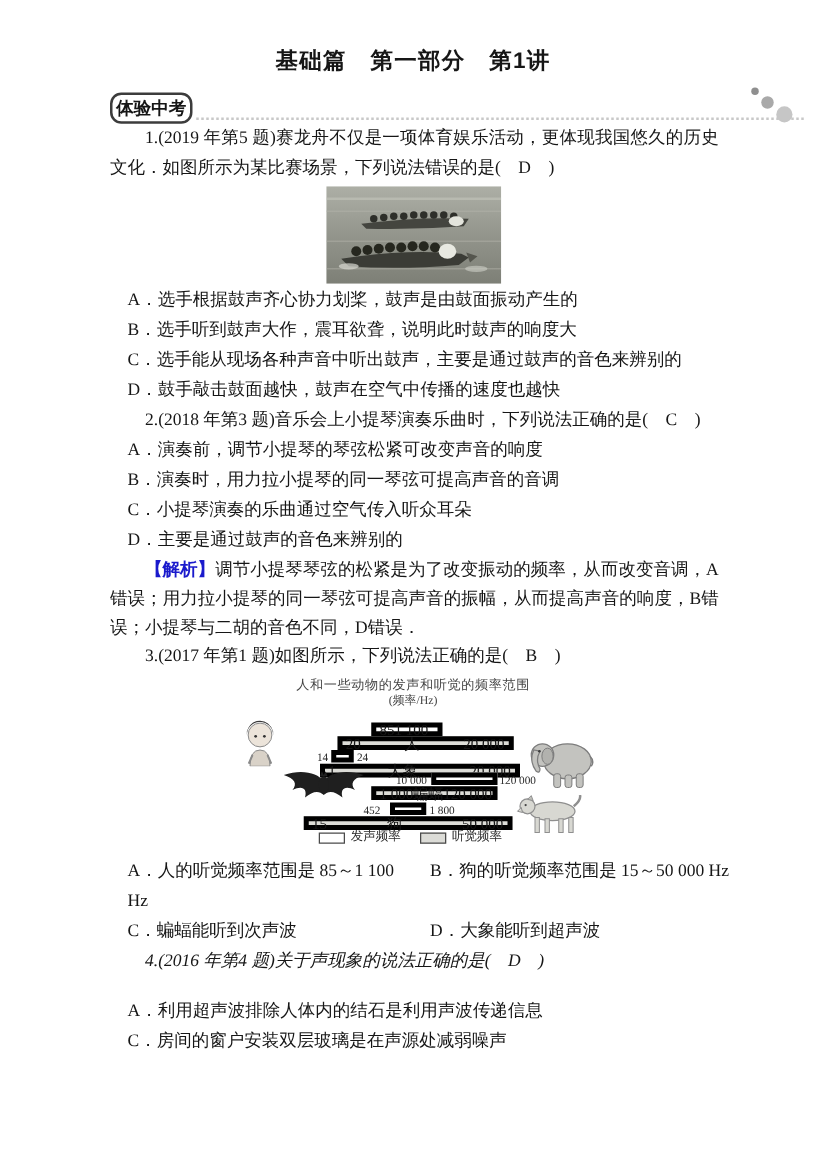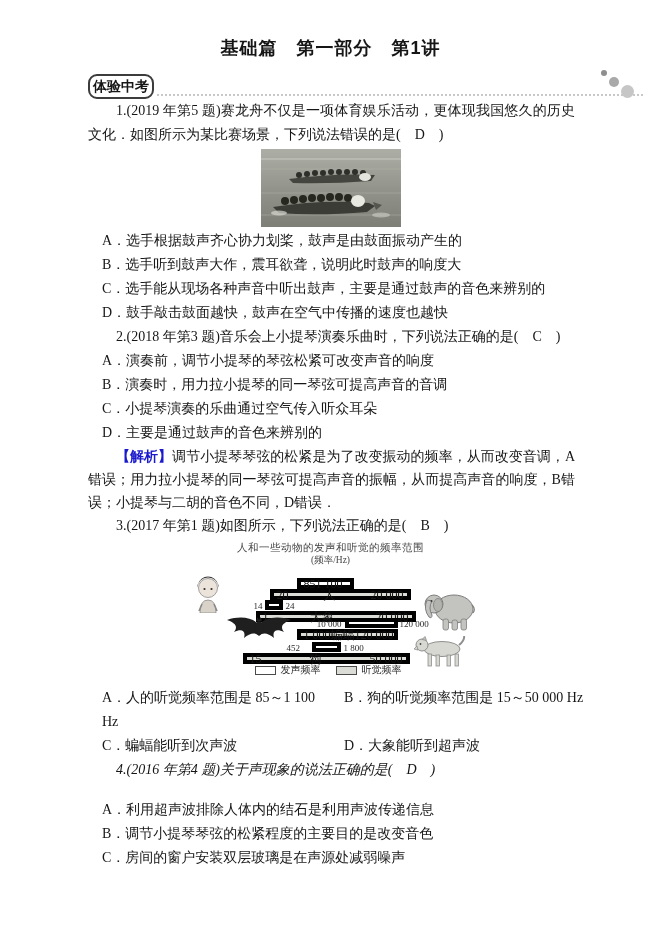--- a/index.html
+++ b/index.html
@@ -173,21 +173,21 @@
     <div class="wbar" style="left:160px;top:77px;width:53px;height:10px;"></div>
     <span class="clab" style="left:123px;top:78px;width:34px;text-align:right;">10 000</span>
     <span class="clab" style="left:215px;top:78px;">120 000</span>
     <div class="gbar" style="left:112px;top:88px;width:101px;">
       <span>1 000</span>
       <span>蝙蝠</span>
       <span>120 000</span>
     </div>
 
     <div class="wbar" style="left:127px;top:101px;width:29px;height:10px;"></div>
-    <span class="clab" style="left:102px;top:102px;width:22px;text-align:left;">452</span>
+    <span class="clab" style="left:102px;top:102px;width:22px;text-align:center;">452</span>
     <span class="clab" style="left:159px;top:102px;">1 800</span>
     <div class="gbar" style="left:58px;top:112px;width:167px;">
       <span>15</span>
       <span>狗</span>
       <span>50 000</span>
     </div>
 
     <svg class="cicon" style="left:228px;top:95px;" width="58" height="31" viewBox="0 0 58 31">
       <ellipse cx="29" cy="13" rx="18" ry="7.5" fill="#d8d8d2" stroke="#8f8f8f" stroke-width="1"></ellipse>
       <circle cx="9" cy="9" r="6" fill="#d8d8d2" stroke="#8f8f8f" stroke-width="1"></circle>
@@ -209,16 +209,15 @@
 
   <div class="q3-grid">
     <p class="opt" style="margin:0;">A．人的听觉频率范围是 85～1 100 Hz</p>
     <p class="opt" style="margin:0;">B．狗的听觉频率范围是 15～50 000 Hz</p>
     <p class="opt" style="margin:0;">C．蝙蝠能听到次声波</p>
     <p class="opt" style="margin:0;">D．大象能听到超声波</p>
   </div>
 
   <p class="para stem" style="margin-top: 0px; margin-bottom: 16px; font-style: italic;">4.(2016 年第4 题)关于声现象的说法正确的是(　D　)</p>
   <p class="para opt" style="margin-top: 0px; margin-bottom: 0px;">A．利用超声波排除人体内的结石是利用声波传递信息</p>
-  <p class="para opt" style="margin-top: 0px; margin-bottom: 0px;">B．调节小提琴琴弦的松紧程度的主要目的是改变音色</p>
   <p class="para opt" style="margin-top: 0px; margin-bottom: 0px;">C．房间的窗户安装双层玻璃是在声源处减弱噪声</p>
 
 </div>
 
 </body></html>

